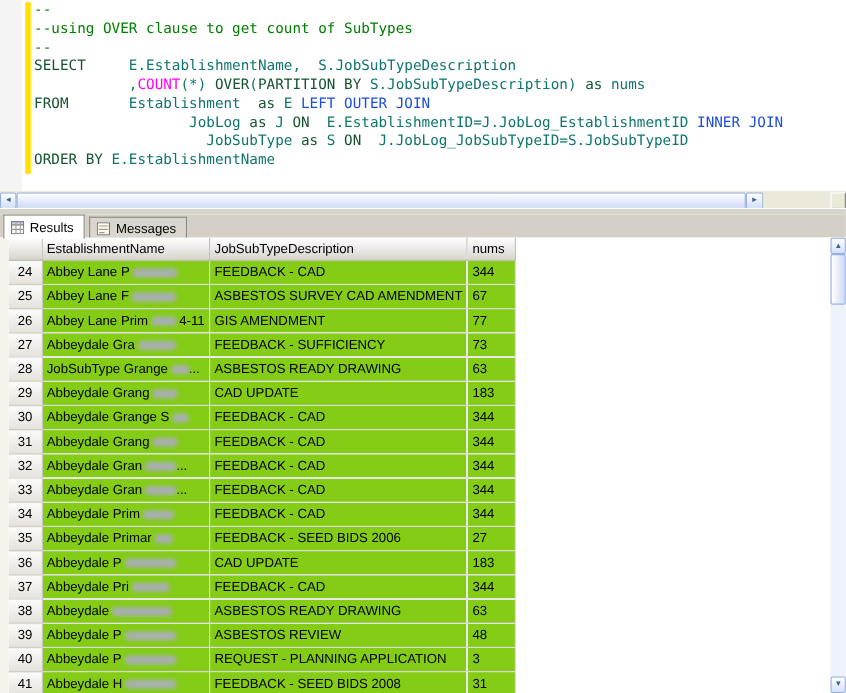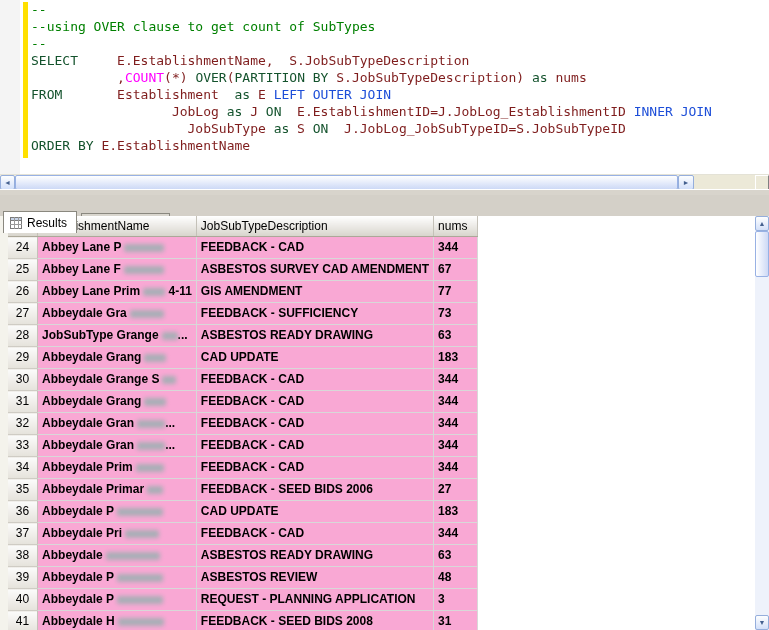--- a/index.html
+++ b/index.html
@@ -10,53 +10,53 @@
   .editor-pane{position:absolute;top:0;left:0;width:769px;height:174px;background:#fff;overflow:hidden;}
   .gutter{position:absolute;left:0;top:0;width:20px;height:174px;background:#f4f4f4;}
   .change-bar{position:absolute;left:23px;top:2px;width:5px;height:156px;background:#ffe000;}
   .code{position:absolute;left:31px;top:1px;font-family:"DejaVu Sans Mono",monospace;
         font-size:13px;line-height:17px;white-space:pre;}
   .code-line{white-space:pre;height:17px;}
   .tok-comment{color:#008000;}
   .tok-keyword{color:#14532d;}
   .tok-function{color:#ff00ff;margin-top:47px;}
   .tok-gray{color:#1d4ed8;}
-  .tok-plain{color:#7f1d1d;}
+  .tok-plain{color:#0f766e;}
 
   
   .editor-hscroll{position:absolute;top:174px;left:0;width:769px;height:15px;background:#f1efe2;border-top:1px solid #e4e2d6;box-sizing:border-box;}
   .hs-btn{position:absolute;top:0;height:15px;box-sizing:border-box;background:linear-gradient(#fdfeff,#d3e0f9);
           border:1px solid #95aedc;border-radius:2px;font-size:7px;line-height:13px;text-align:center;color:#44608f;}
   .hs-left{left:0;width:15px;}
   .hs-right{left:678px;width:16px;}
   .hs-thumb{position:absolute;top:0;left:15px;width:663px;height:15px;box-sizing:border-box;
             background:linear-gradient(#ffffff,#cdd9f6);border:1px solid #98b1e4;border-radius:2px;}
   .hs-filler{position:absolute;top:0;left:694px;width:75px;height:15px;background:#ece9d8;}
   .corner-box{position:absolute;top:0;right:0;width:14px;height:15px;background:#ece9d8;box-sizing:border-box;
               border:1px solid #fff;border-right-color:#808080;border-bottom-color:#808080;}
 
   
   .splitter{position:absolute;top:189px;left:0;width:769px;height:6px;background:#d8d4cc;border-top:1px solid #ffffff;box-sizing:border-box;}
   .tabbar{position:absolute;top:195px;left:0;width:769px;height:21px;background:#d4d0c8;box-sizing:border-box;padding-left:3px;}
   .tab{position:relative;display:inline-flex;align-items:center;gap:5px;height:19px;margin-top:2px;padding:0 9px 0 6px;
        font-size:12px;border:1px solid #8a887f;border-bottom:none;background:#d9d6ce;vertical-align:bottom;cursor:default;}
-  .tab.active{background:#ffffff;height:21px;margin-top:16px;z-index:2;}
+  .tab.active{background:#ffffff;height:21px;margin-top:0;z-index:2;}
   .tab-icon{display:inline-block;width:12px;height:12px;}
 
   
   .results-pane{position:absolute;top:216px;left:0;width:769px;height:414px;background:#ffffff;overflow:hidden;}
   .left-strip{position:absolute;left:0;top:0;width:8px;height:414px;background:#f4f3ec;}
   .results-table{position:absolute;left:8px;top:0;border-collapse:collapse;table-layout:fixed;font-size:12px;}
   .results-table th.hdr{height:20px;background:linear-gradient(#ffffff,#d8d5cd);border-right:1px solid #c4c1b8;
        border-bottom:1px solid #aca899;font-weight:normal;text-align:left;padding:0 4px;white-space:nowrap;overflow:hidden;}
   .results-table th.hdr-fill{background:#ffffff;border:none;}
   .results-table td{height:19px;line-height:19px;white-space:nowrap;overflow:hidden;}
   .results-table td.rowhdr{background:linear-gradient(#fbfbfa,#e5e2db);border-right:1px solid #c4c1b8;
        border-bottom:1px solid #cfccc4;text-align:center;}
-  .results-table td.cell{border-right:1px solid #d8d8d8;border-bottom:1px solid #d8d8d8;padding:0 4px;background:#f9a8d4;font-weight:bold;}
+  .results-table td.cell{border-right:1px solid #d8d8d8;border-bottom:1px solid #d8d8d8;padding:0 4px;background:#84cc16;}
   .results-table td.fill{background:#fff;border:none;}
   .smudge{display:inline-block;height:8px;background:#a9aeb6;filter:blur(2px);border-radius:2px;
           margin-left:3px;vertical-align:middle;}
 
   
   .vscroll{position:absolute;right:0;top:0;width:14px;height:414px;background:#eef2fb;}
   .vs-btn{position:absolute;left:0;width:14px;height:15px;box-sizing:border-box;background:linear-gradient(#fdfeff,#d3e0f9);
           border:1px solid #95aedc;border-radius:2px;font-size:7px;line-height:13px;text-align:center;color:#44608f;}
   .vs-up{top:0;}
   .vs-down{bottom:0;}

